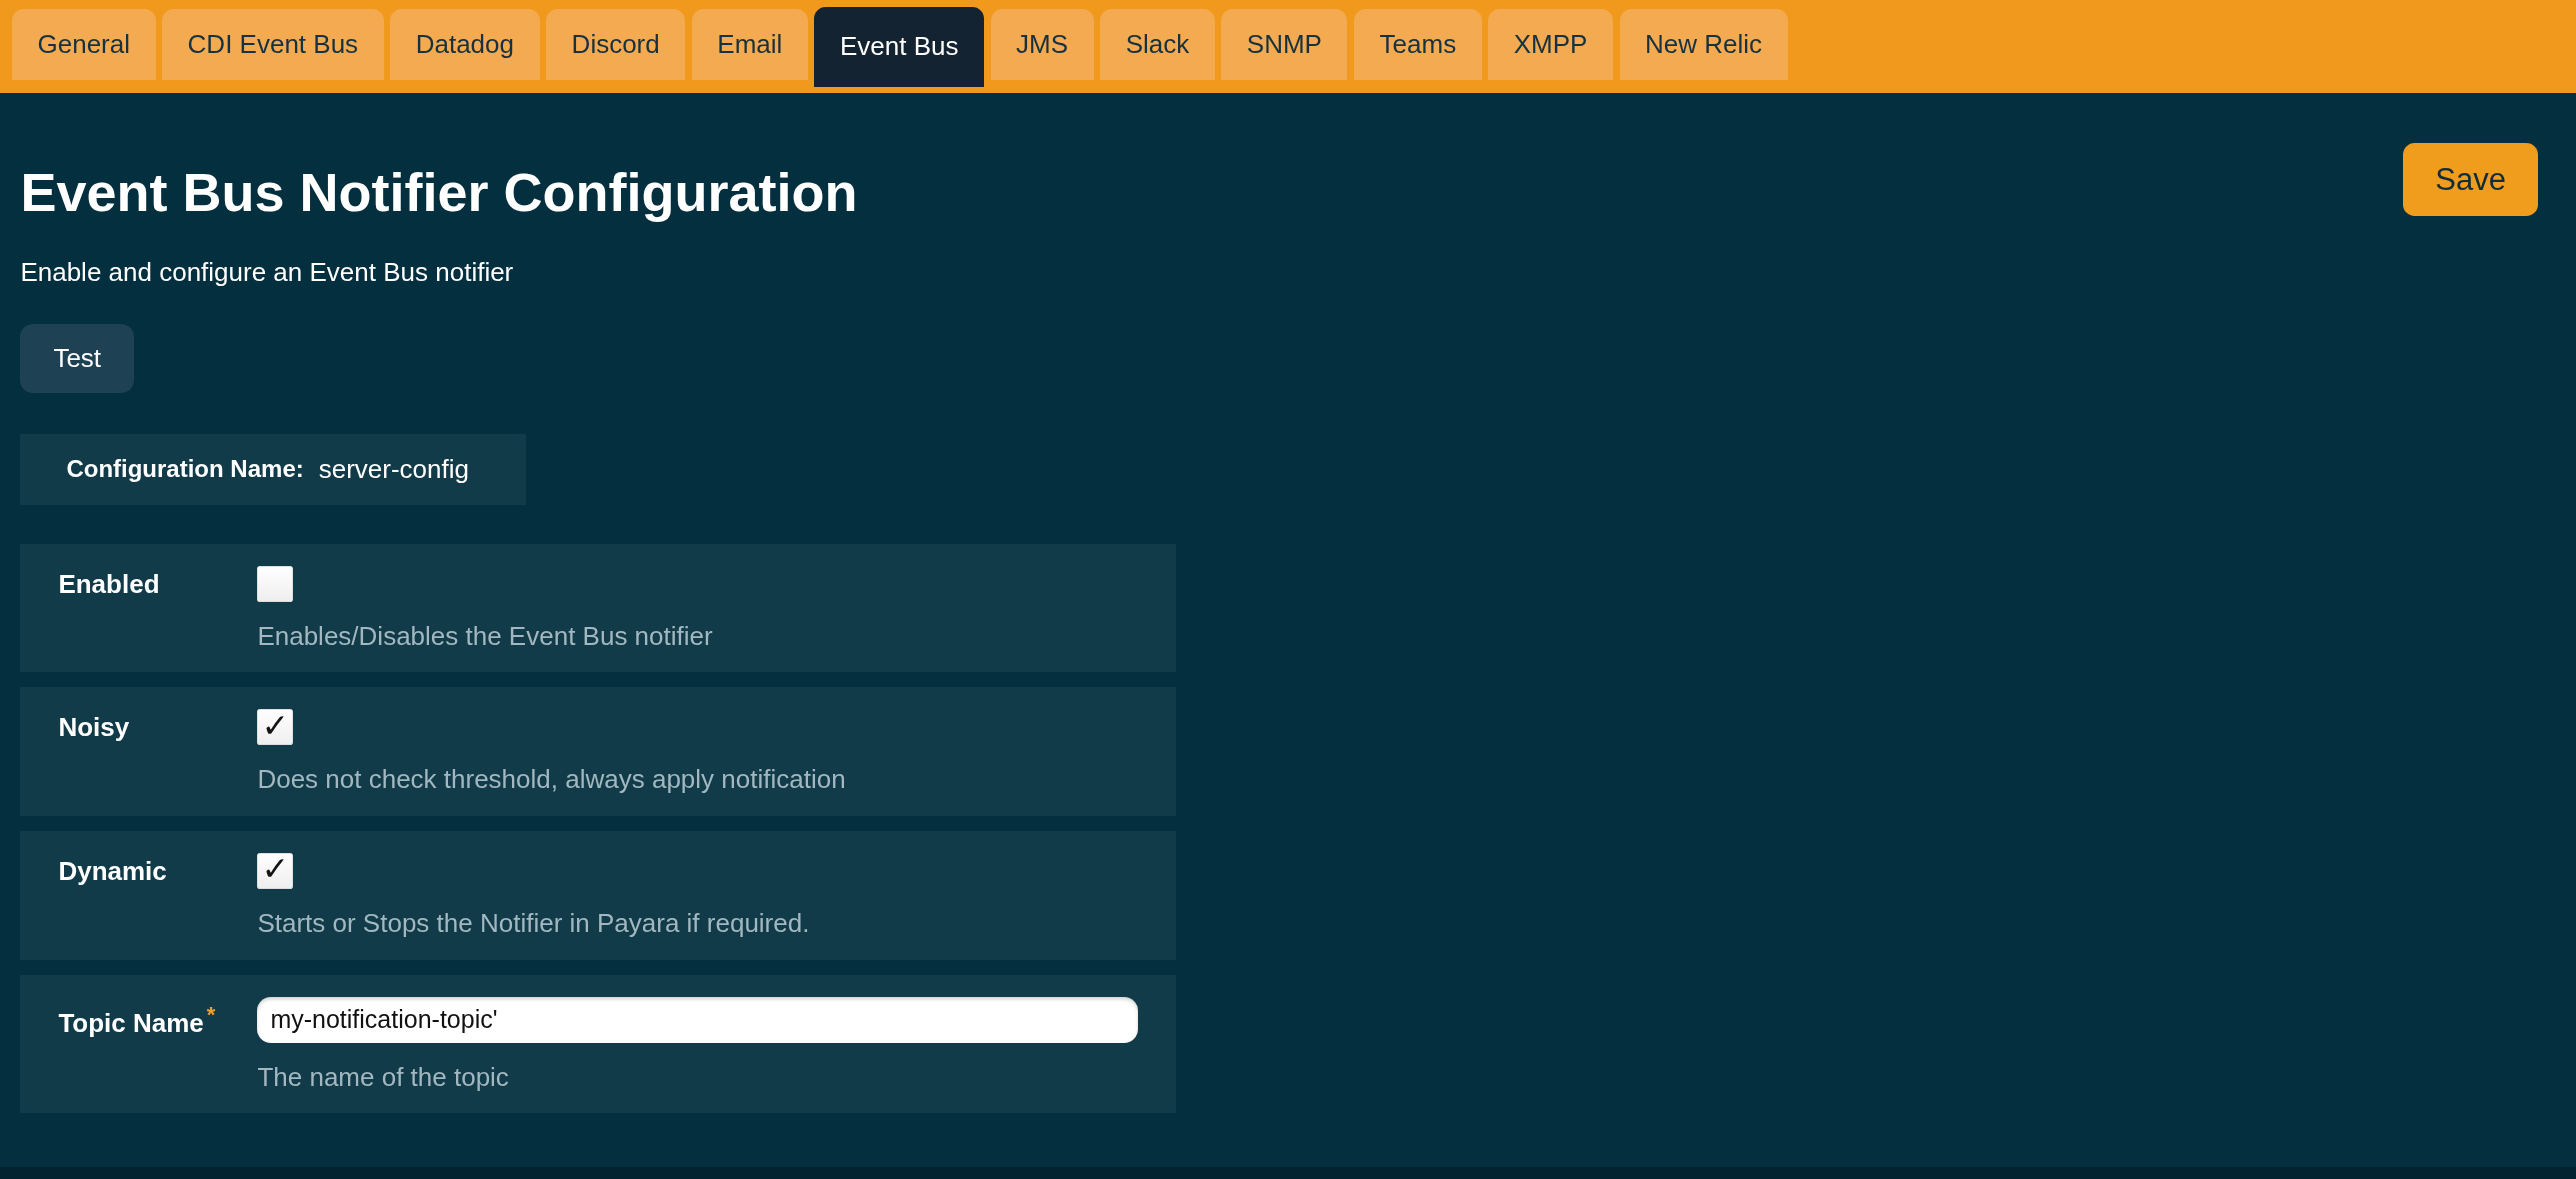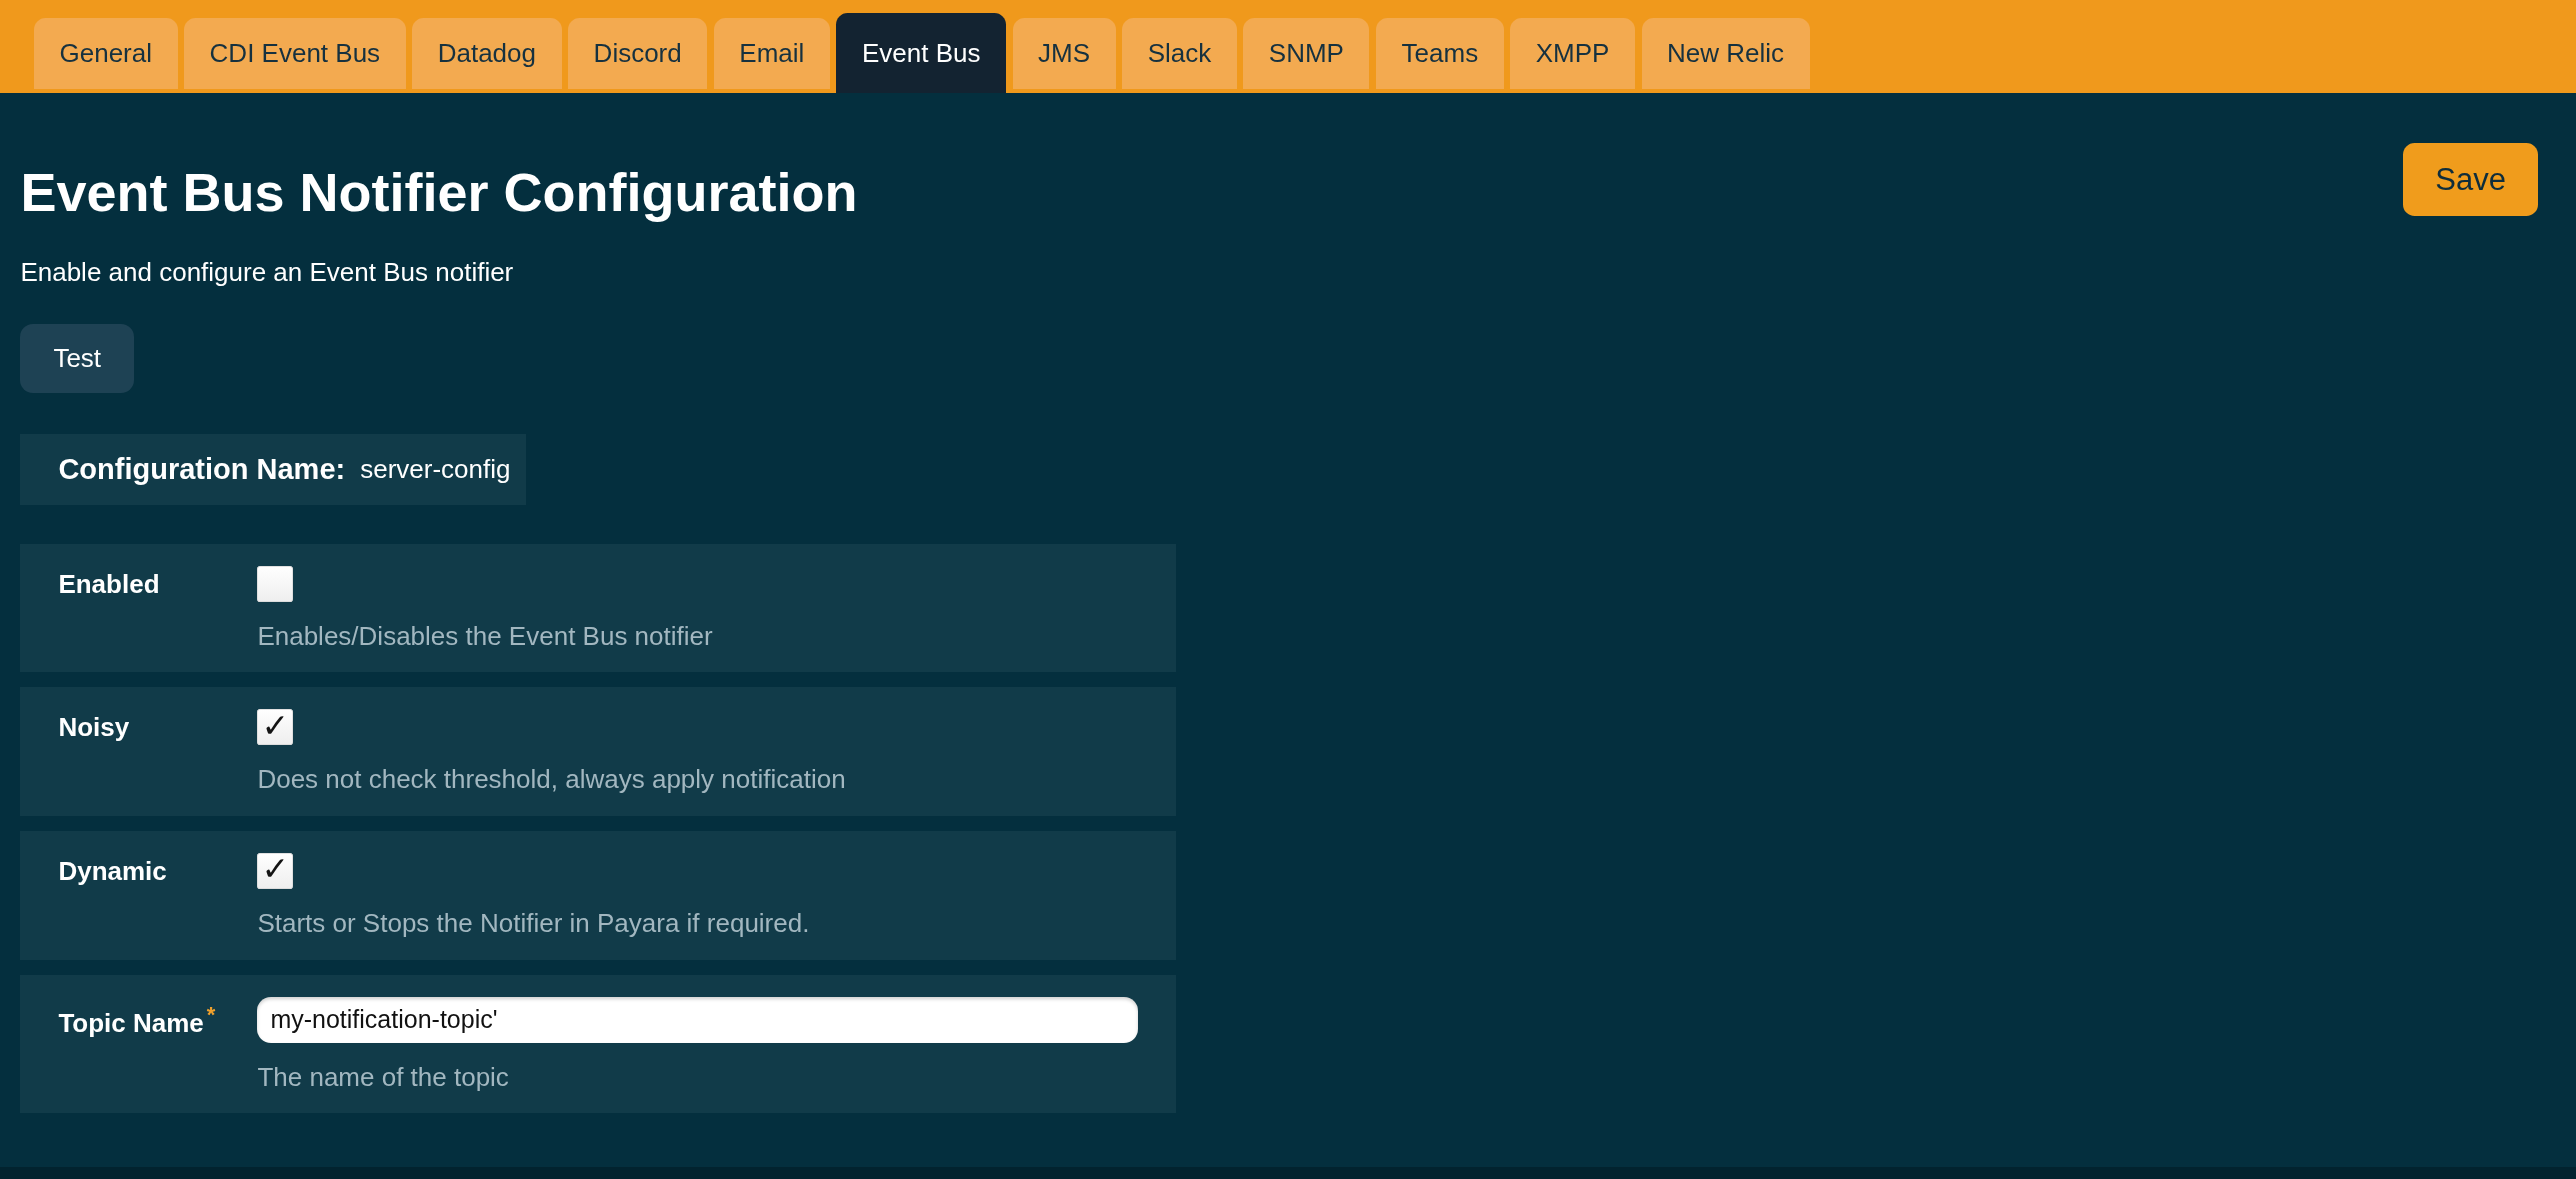--- a/index.html
+++ b/index.html
@@ -7,40 +7,40 @@
     --active-tab-bg:#132331; --page-bg:#042f3e; --panel-bg:#113b49;
     --test-bg:#1e4254; --save-orange:#f09c1c; --save-text:#0f2d3b;
     --help-text:#a2b7c0; --required-orange:#f0a12d; --footer-bg:#02232f;
   }
   *{box-sizing:border-box;}
   html,body{margin:0;padding:0;width:2576px;height:1180px;overflow:hidden;
     font-family:"Liberation Sans","DejaVu Sans",sans-serif;}
   .page{width:100%;height:100%;background:var(--page-bg);display:flex;flex-direction:column;position:relative;}
 
   
-  .tabbar{height:93px;flex:none;background:var(--bar-orange);display:flex;align-items:flex-end;
-    padding-left:34px;gap:6.6px;}
+  .tabbar{height:93px;flex:none;background:var(--bar-orange);display:flex;align-items:center;
+    padding-left:12px;gap:6.6px;}
   .tab{height:71px;margin-bottom:3.6px;display:flex;align-items:center;padding:0 25.5px;
     font-size:26px;color:var(--tab-text);background:var(--tab-orange);
     border-radius:11.6px 11.6px 0 0;white-space:nowrap;cursor:pointer;}
   .tab.active{height:80px;margin-bottom:0;background:var(--active-tab-bg);color:#ffffff;}
 
   
   .content{flex:1;position:relative;padding:0 38px 0 20.4px;}
   .save-btn{position:absolute;top:50px;right:38px;height:73px;padding:14px 32px;
     background:var(--save-orange);color:var(--save-text);font-size:31px;border:none;
     border-radius:11.6px;font-family:inherit;cursor:pointer;}
   .title{margin:67px 0 0;font-size:54px;line-height:1.2;color:#ffffff;font-weight:bold;}
   .subtitle{margin:32px 0 0;font-size:26px;color:#ffffff;}
   .test-btn{margin-top:36px;height:69px;padding:0 33px;background:var(--test-bg);color:#ffffff;
     font-size:26px;border:none;border-radius:13px;font-family:inherit;display:inline-flex;
     align-items:center;cursor:pointer;}
   .config-bar{margin-top:41px;width:506px;height:71px;background:var(--panel-bg);
     display:flex;align-items:center;padding-left:38px;}
-  .config-label{font-weight:bold;font-size:29px;color:#ffffff;}
+  .config-label{font-weight:bold;font-size:24px;color:#ffffff;margin-left:8px;}
   .config-value{font-size:26px;color:#ffffff;margin-left:15px;}
 
   
   .form-panel{margin-top:39px;width:1156px;display:flex;flex-direction:column;gap:15px;}
   .row{background:var(--panel-bg);display:flex;padding:22px 38px 20.4px 38px;}
   .row-label{width:199px;flex:none;color:#ffffff;font-weight:bold;font-size:26px;line-height:36px;}
   .req{color:var(--required-orange);font-size:22px;font-weight:bold;margin-left:2.9px;}
   .field-col{flex:1;min-width:0;}
   .control{min-height:36px;display:flex;align-items:flex-start;}
   .checkbox{width:36px;height:36px;background:linear-gradient(#ffffff,#eeeeee);

